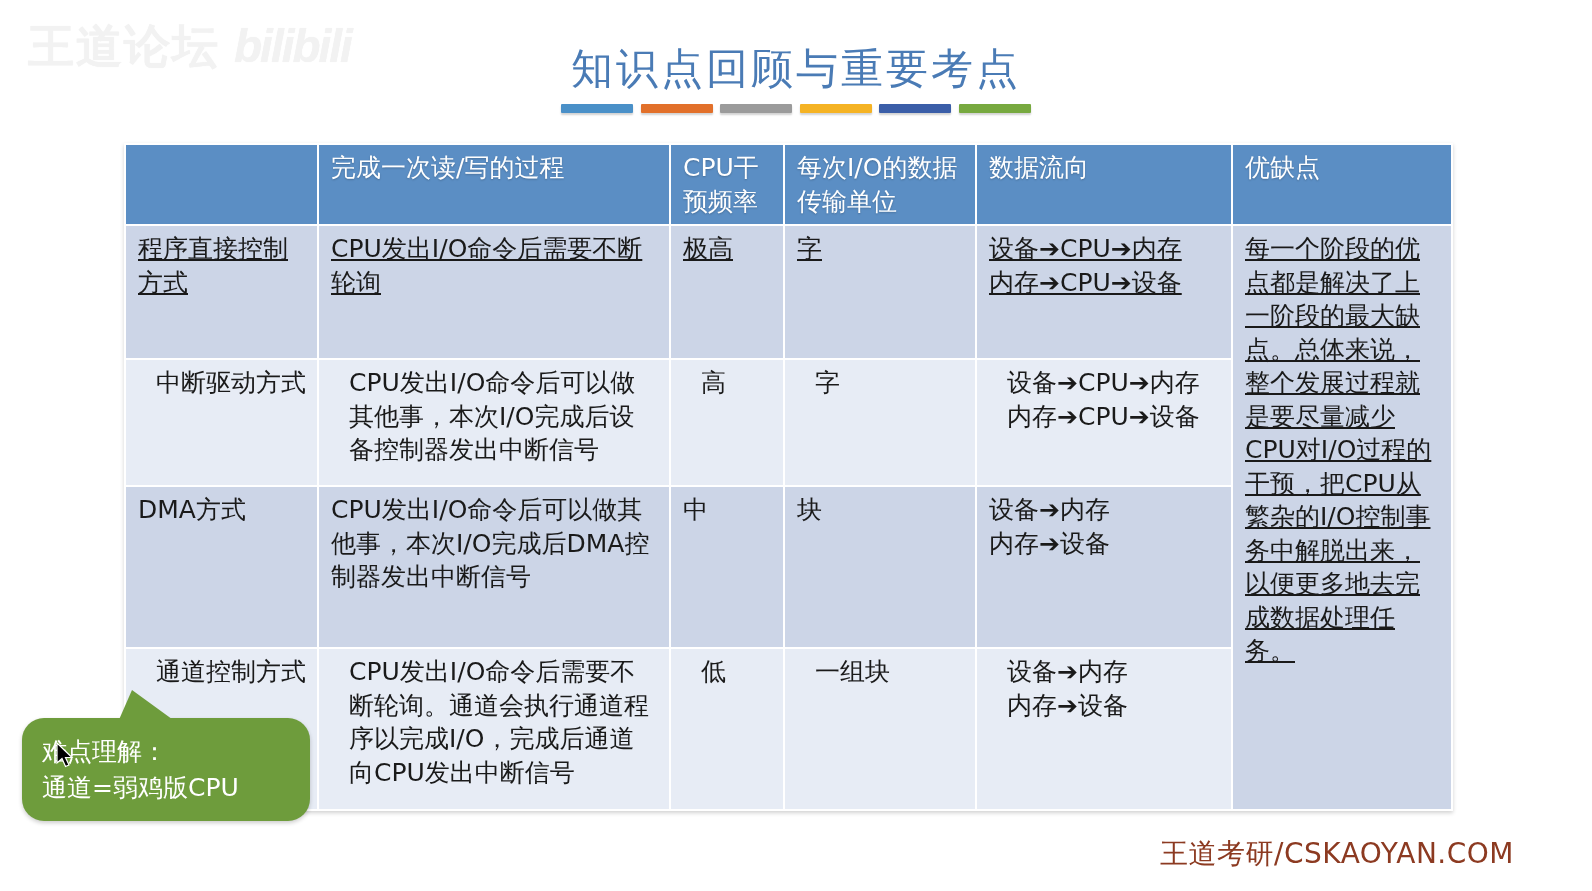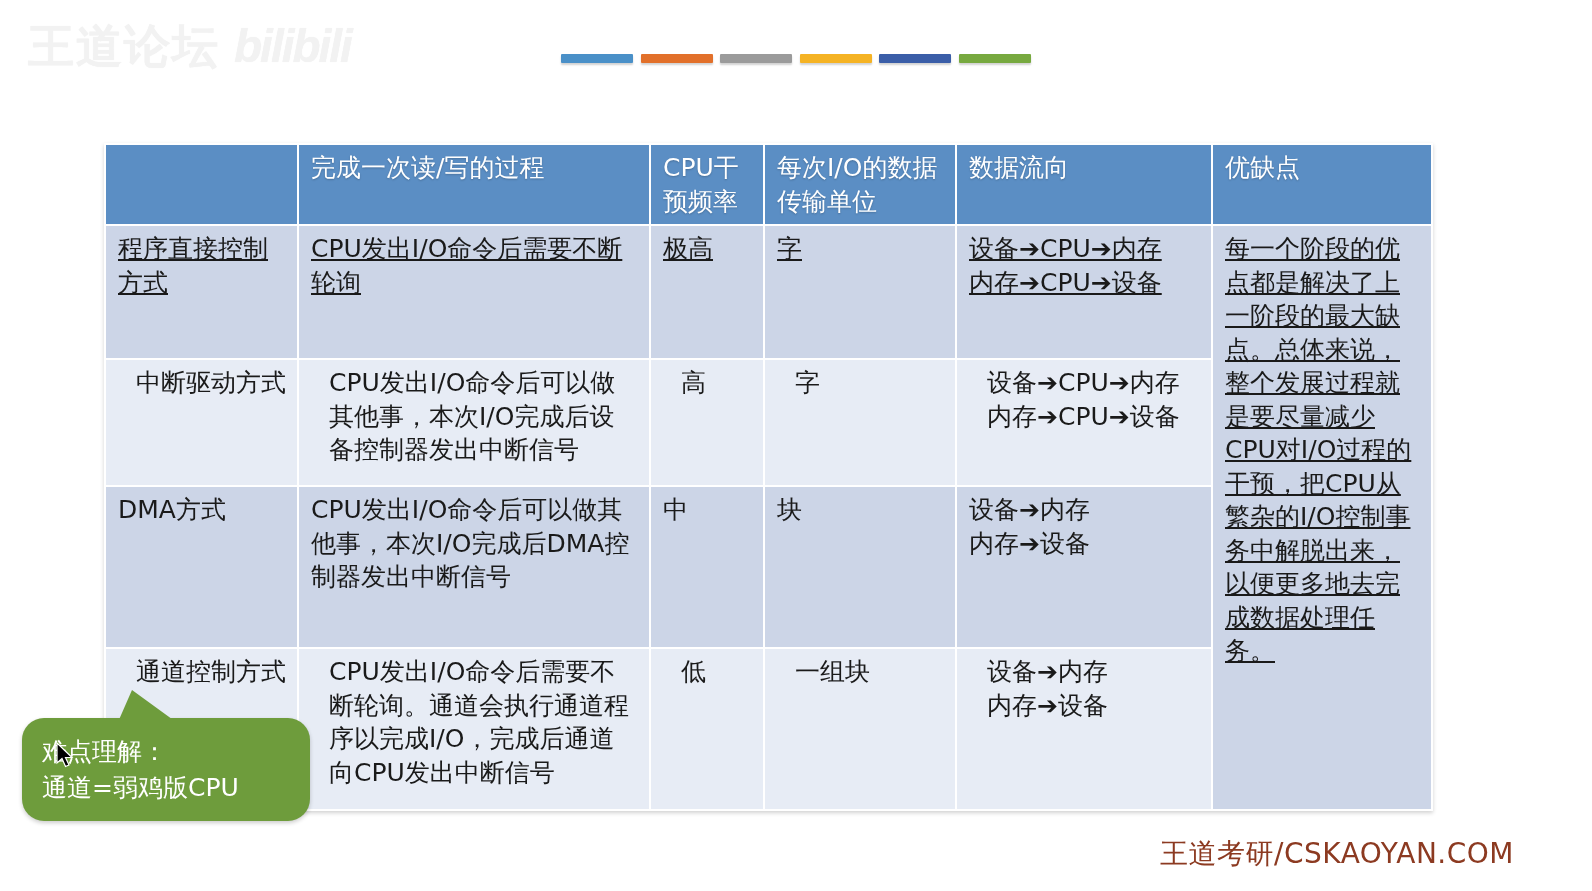--- a/index.html
+++ b/index.html
@@ -57,21 +57,21 @@
   #title-underline .bar {
     width: 72px;
     height: 9px;
     border-radius: 1px;
     box-shadow: 0 2px 2px rgba(0,0,0,0.18);
   }
 
   
   #cmp-table {
     position: absolute;
-    left: 104px;
+    left: 124px;
     top: 143px;
     width: 1327px;
     border-collapse: collapse;
     table-layout: fixed;
     box-shadow: 0 2px 4px rgba(0,0,0,0.18);
   }
   #cmp-table col.c0 { width: 193px; }
   #cmp-table col.c1 { width: 352px; }
   #cmp-table col.c2 { width: 114px; }
   #cmp-table col.c3 { width: 192px; }
@@ -163,20 +163,21 @@
   }
 </style>
 </head>
 <body>
 
 <div id="watermark">
   <span class="wm-cn">王道论坛</span><span class="wm-en">bilibili</span>
 </div>
 
 <div id="title-block">
+  <div id="slide-title" style="color: rgb(74, 123, 181);">知识点回顾与重要考点</div>
   <div id="title-underline">
     <span class="bar" style="background: rgb(74, 144, 200);"></span>
     <span class="bar" style="background: rgb(226, 112, 42);"></span>
     <span class="bar" style="background: rgb(155, 155, 155);"></span>
     <span class="bar" style="background: rgb(245, 179, 36);"></span>
     <span class="bar" style="background: rgb(59, 94, 168);"></span>
     <span class="bar" style="background: rgb(119, 169, 63);"></span>
   </div>
 </div>
 

